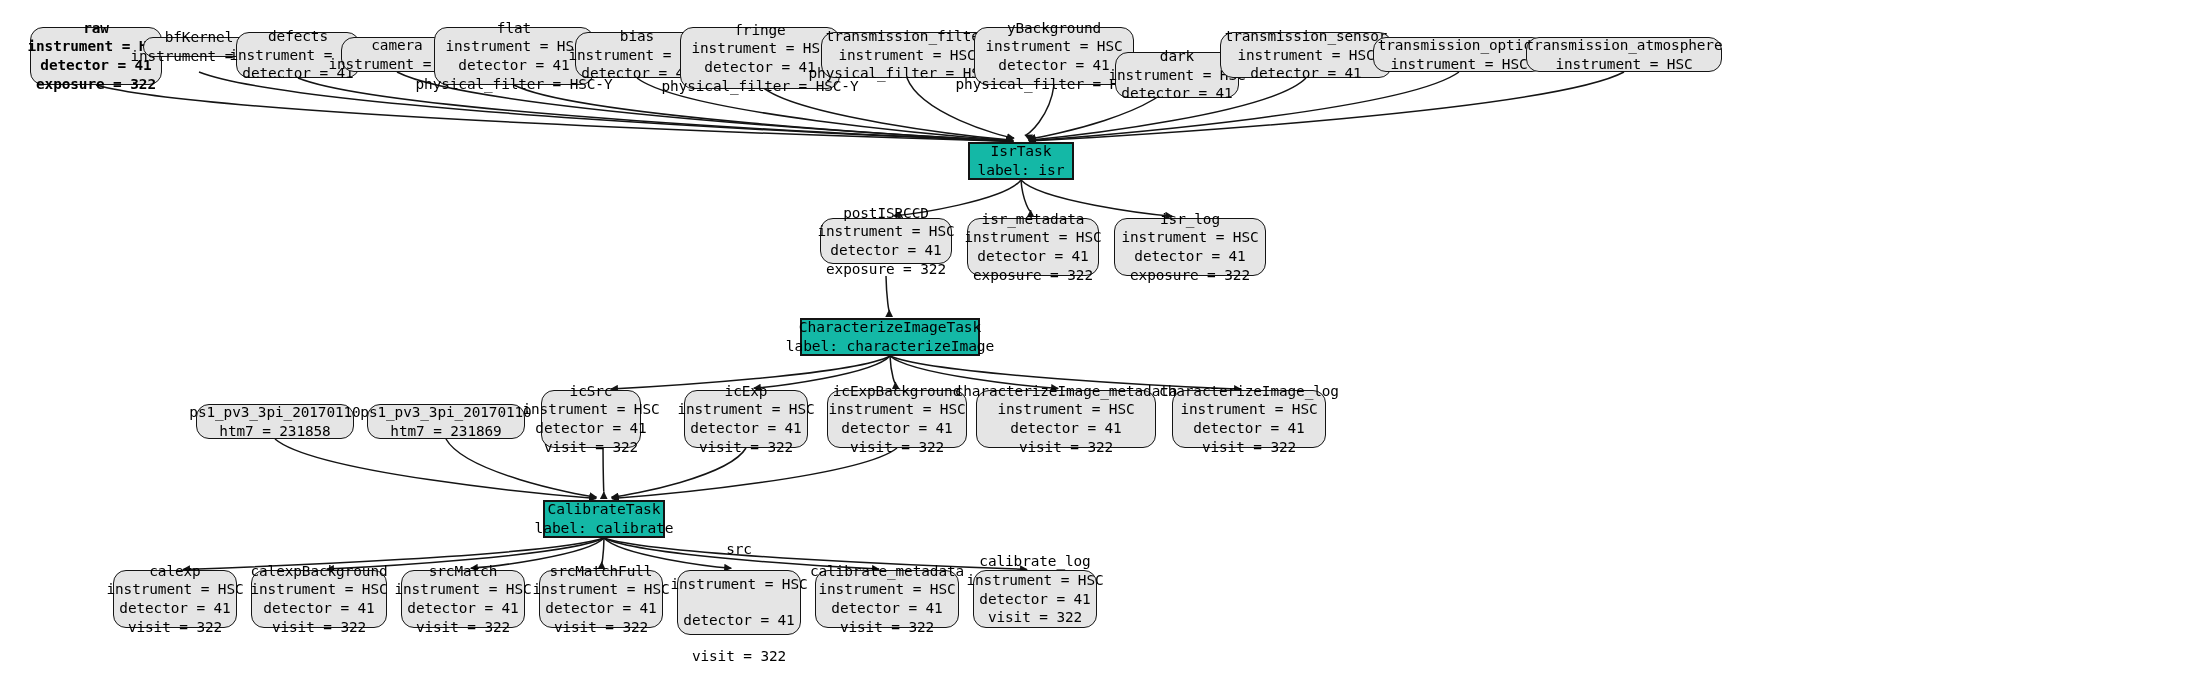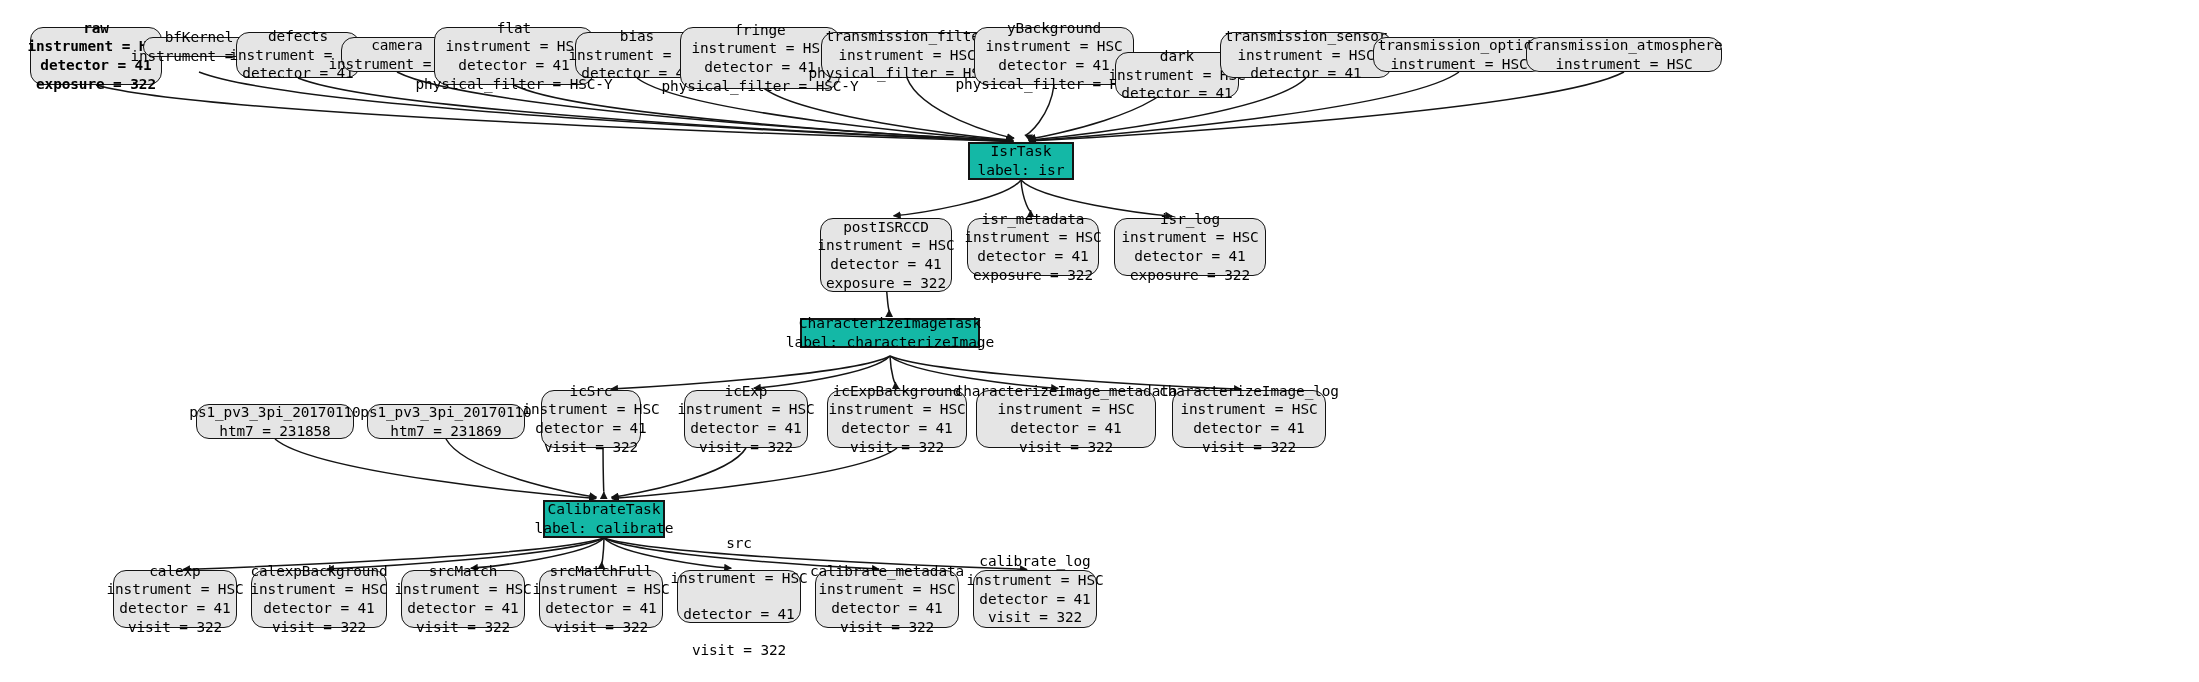--- a/index.html
+++ b/index.html
@@ -124,39 +124,39 @@
         <span class="nline">instrument = HSC</span>
       </div>
       <div class="node dataset" style="left: 1526px; top: 37px; width: 196px; height: 35px;">
         <span class="nline">transmission_atmosphere</span>
         <span class="nline">instrument = HSC</span>
       </div>
       <div class="node task" style="left: 968px; top: 142px; width: 106px; height: 38px;">
         <span class="nline">IsrTask</span>
         <span class="nline">label: isr</span>
       </div>
-      <div class="node dataset" style="left: 820px; top: 218px; width: 132px; height: 74px;">
+      <div class="node dataset" style="left: 820px; top: 218px; width: 132px; height: 46px;">
         <span class="nline">postISRCCD</span>
         <span class="nline">instrument = HSC</span>
         <span class="nline">detector = 41</span>
         <span class="nline">exposure = 322</span>
       </div>
       <div class="node dataset" style="left: 967px; top: 218px; width: 132px; height: 58px;">
         <span class="nline">isr_metadata</span>
         <span class="nline">instrument = HSC</span>
         <span class="nline">detector = 41</span>
         <span class="nline">exposure = 322</span>
       </div>
       <div class="node dataset" style="left: 1114px; top: 218px; width: 152px; height: 58px;">
         <span class="nline">isr_log</span>
         <span class="nline">instrument = HSC</span>
         <span class="nline">detector = 41</span>
         <span class="nline">exposure = 322</span>
       </div>
-      <div class="node task" style="left: 800px; top: 318px; width: 180px; height: 30px;">
+      <div class="node task" style="left: 800px; top: 318px; width: 180px; height: 38px;">
         <span class="nline">CharacterizeImageTask</span>
         <span class="nline">label: characterizeImage</span>
       </div>
       <div class="node dataset" style="left: 541px; top: 390px; width: 100px; height: 58px;">
         <span class="nline">icSrc</span>
         <span class="nline">instrument = HSC</span>
         <span class="nline">detector = 41</span>
         <span class="nline">visit = 322</span>
       </div>
       <div class="node dataset" style="left: 684px; top: 390px; width: 124px; height: 58px;">
@@ -212,21 +212,21 @@
         <span class="nline">instrument = HSC</span>
         <span class="nline">detector = 41</span>
         <span class="nline">visit = 322</span>
       </div>
       <div class="node dataset" style="left: 539px; top: 570px; width: 124px; height: 58px;">
         <span class="nline">srcMatchFull</span>
         <span class="nline">instrument = HSC</span>
         <span class="nline">detector = 41</span>
         <span class="nline">visit = 322</span>
       </div>
-      <div class="node dataset" style="left: 677px; top: 570px; width: 124px; height: 53px; gap: 17px;">
+      <div class="node dataset" style="left: 677px; top: 570px; width: 124px; height: 65px; gap: 17px;">
         <span class="nline">src</span>
         <span class="nline">instrument = HSC</span>
         <span class="nline">detector = 41</span>
         <span class="nline">visit = 322</span>
       </div>
       <div class="node dataset" style="left: 815px; top: 570px; width: 144px; height: 58px;">
         <span class="nline">calibrate_metadata</span>
         <span class="nline">instrument = HSC</span>
         <span class="nline">detector = 41</span>
         <span class="nline">visit = 322</span>

